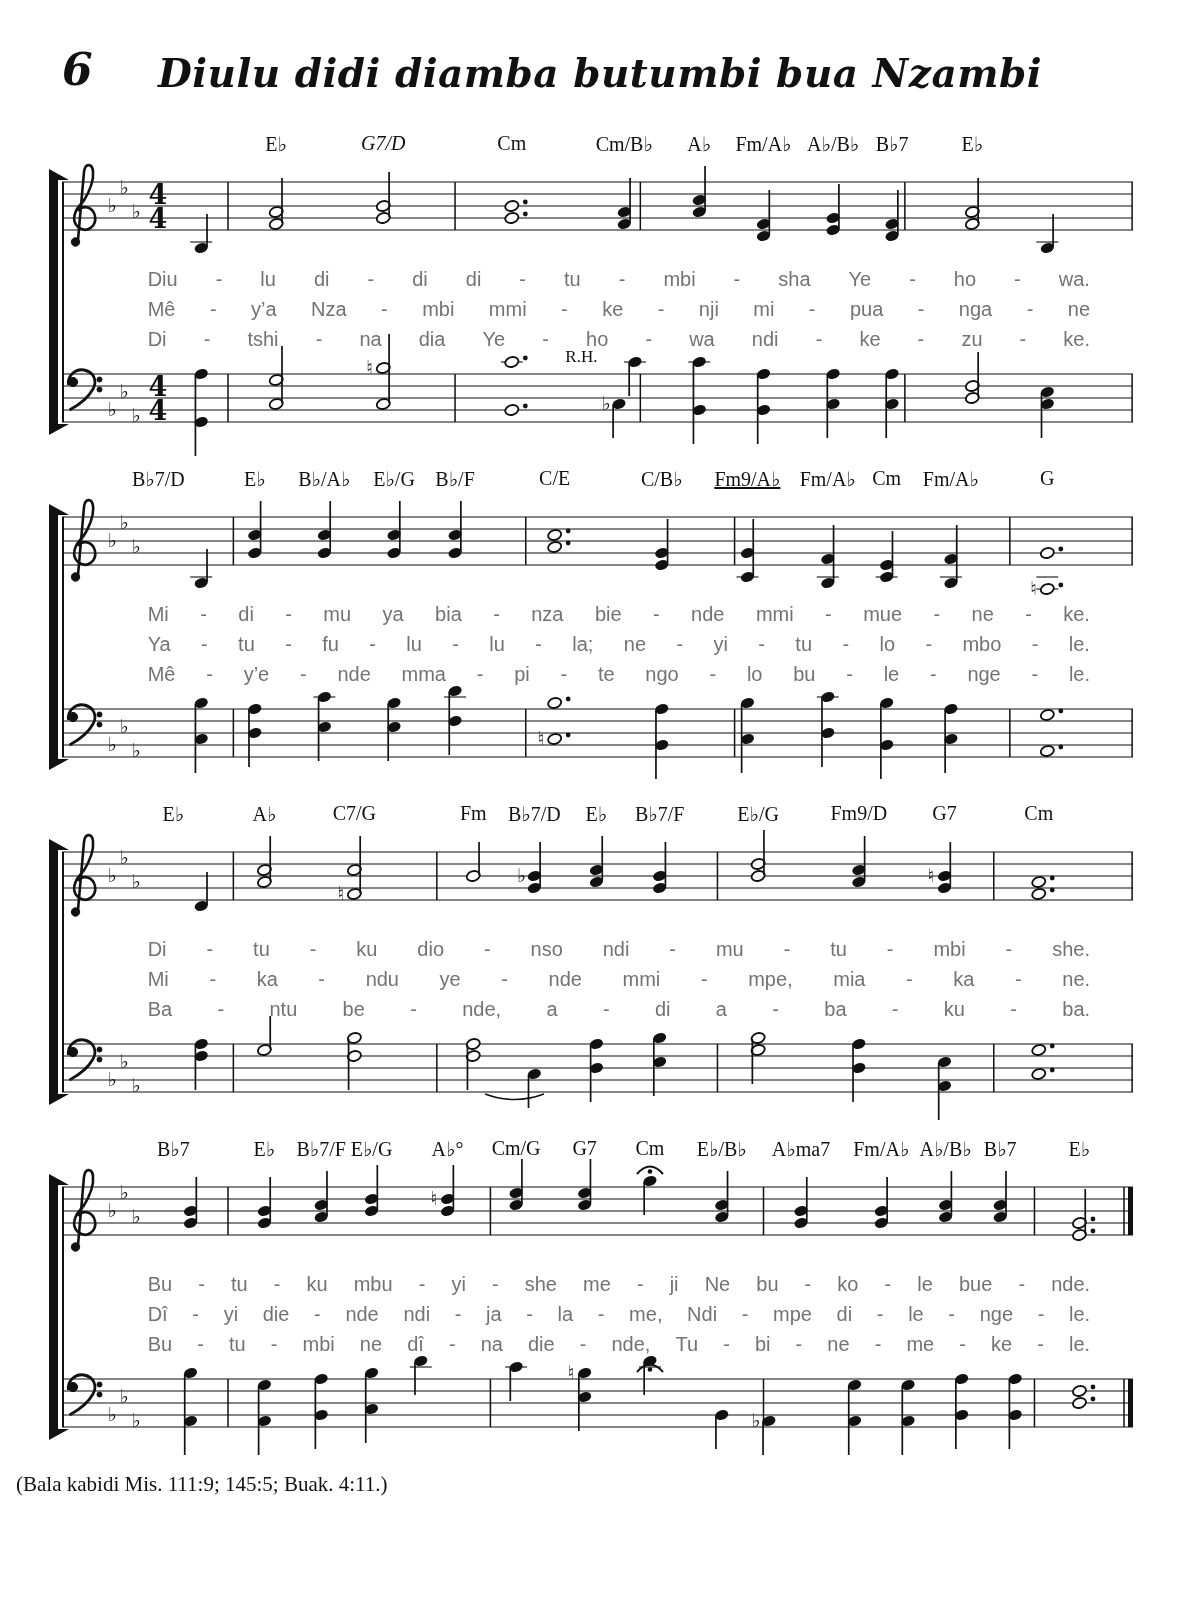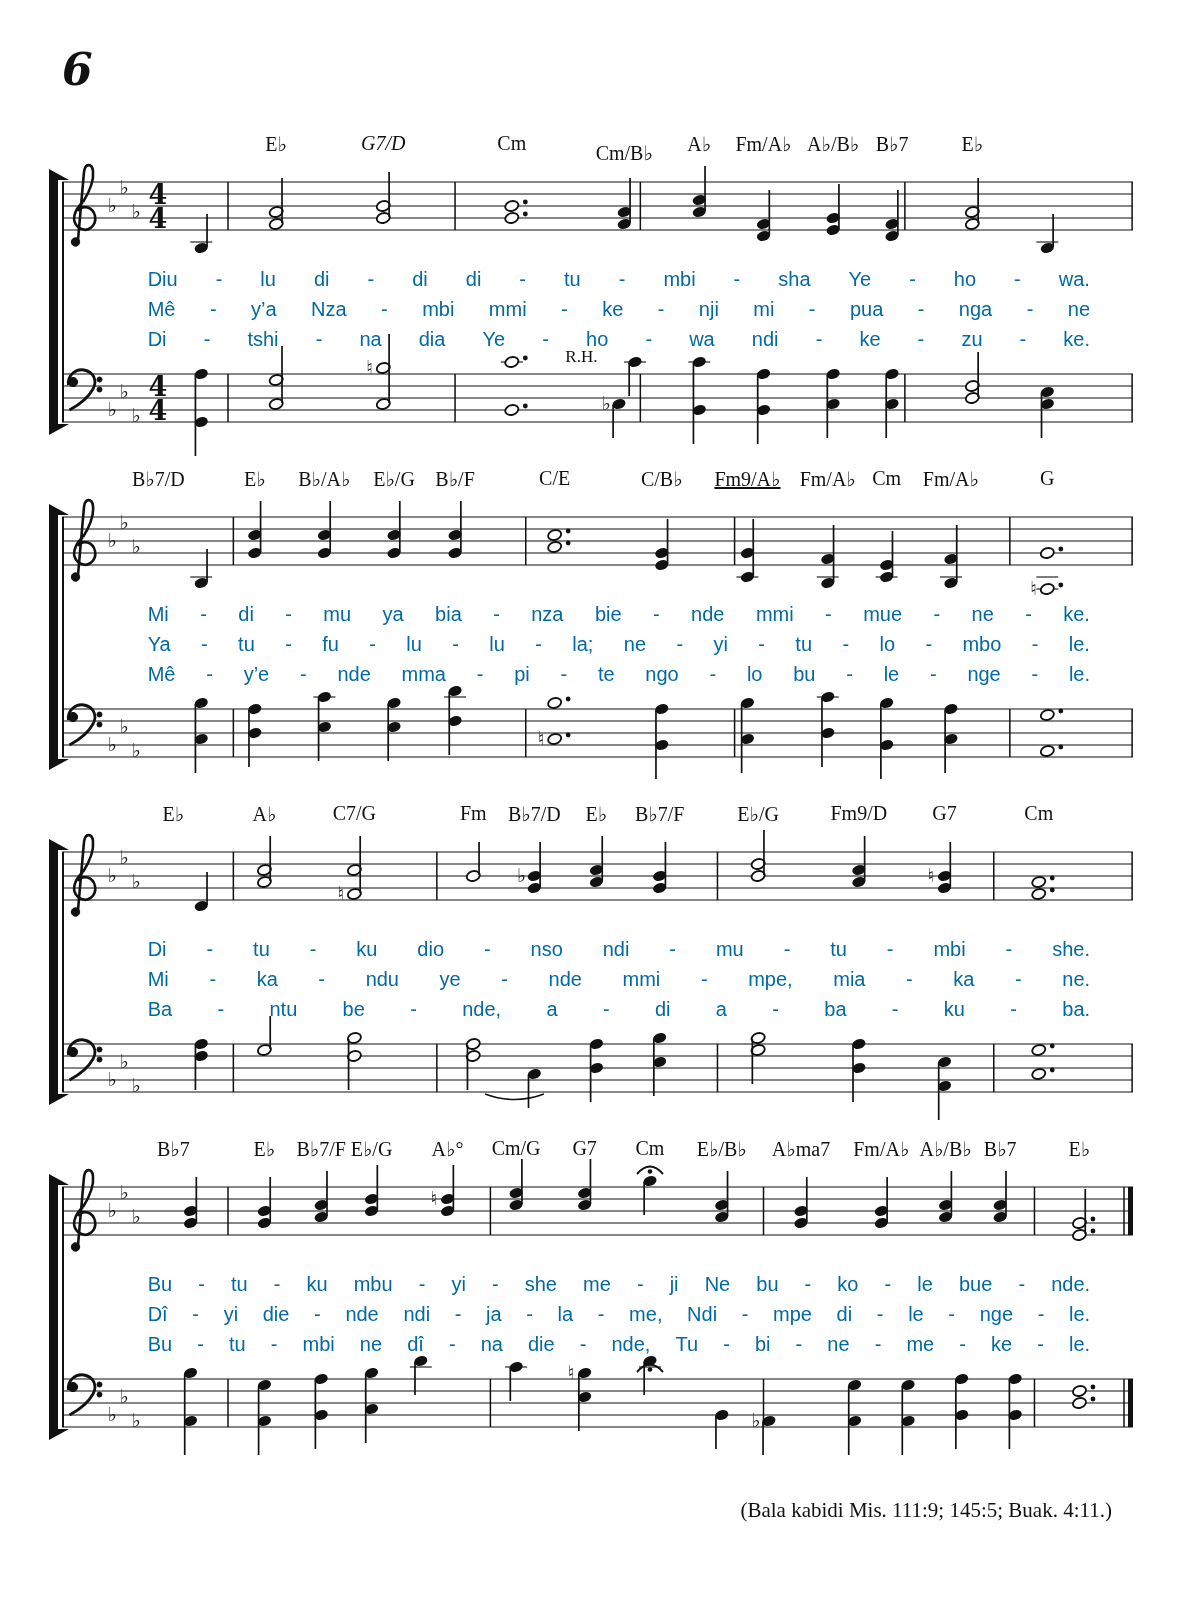--- a/index.html
+++ b/index.html
@@ -26,40 +26,41 @@
   .st{stroke:#111;stroke-width:1.7;}
   .clef{stroke:#111;fill:none;}
   .ferm{stroke:#111;stroke-width:2;fill:none;}
   .tie{stroke:#111;stroke-width:1.6;fill:none;}
   .acc{font:19px "DejaVu Sans",sans-serif;fill:#111;}
   .ts{font:bold 27px "DejaVu Serif",serif;fill:#111;text-anchor:middle;}
   .rh{font:17px "Liberation Serif",serif;fill:#111;}
   svg text{user-select:none;}
   .lyrics{position:relative;height:90px;}
   .lyr{position:relative;left:8%;width:88%;height:30px;display:flex;justify-content:space-between;
-      align-items:center;font:20px "Liberation Sans","DejaVu Sans",sans-serif;color:#0369a1;}
+      align-items:center;font:20px "Liberation Sans","DejaVu Sans",sans-serif;color:#737373;}
   .lyr span{white-space:nowrap;}
-  .footer{margin-top:26px;text-align:right;padding-right:88px;font:21px "Liberation Serif",serif;}
+  .footer{text-align:left;padding-right:88px;font:21px "Liberation Serif",serif;padding-left:16px;}
 </style>
 </head>
 <body>
 
 <div class="page">
   <header>
     <div class="hymn-number">6</div>
+    <h1 class="title">Diulu didi diamba butumbi bua Nzambi</h1>
   </header>
   <main class="score">
       <div class="system">
         <div class="bracket" style="top: 48px; height: 244px;"></div>
         <div class="sysline" style="top: 50px; height: 240px;"></div>
         <div class="chordrow">
           <span class="chord" style="left: 20%;">E♭</span>
           <span class="chord" style="left: 30%; font-style: italic;">G7/D</span>
           <span class="chord" style="left: 42%;">Cm</span>
-          <span class="chord" style="left: 52.5%; margin-top: 9px;">Cm/B♭</span>
+          <span class="chord" style="left: 52.5%;">Cm/B♭</span>
           <span class="chord" style="left: 59.5%;">A♭</span>
           <span class="chord" style="left: 65.5%;">Fm/A♭</span>
           <span class="chord" style="left: 72%;">A♭/B♭</span>
           <span class="chord" style="left: 77.5%;">B♭7</span>
           <span class="chord" style="left: 85%;">E♭</span>
         </div>
         <svg viewBox="0 0 1071 108" width="1071" height="108" class="staff" style="overflow: visible;">
           <line x1="0" x2="1071" y1="26" y2="26" class="sl"></line>
           <line x1="0" x2="1071" y1="38" y2="38" class="sl"></line>
           <line x1="0" x2="1071" y1="50" y2="50" class="sl"></line>

